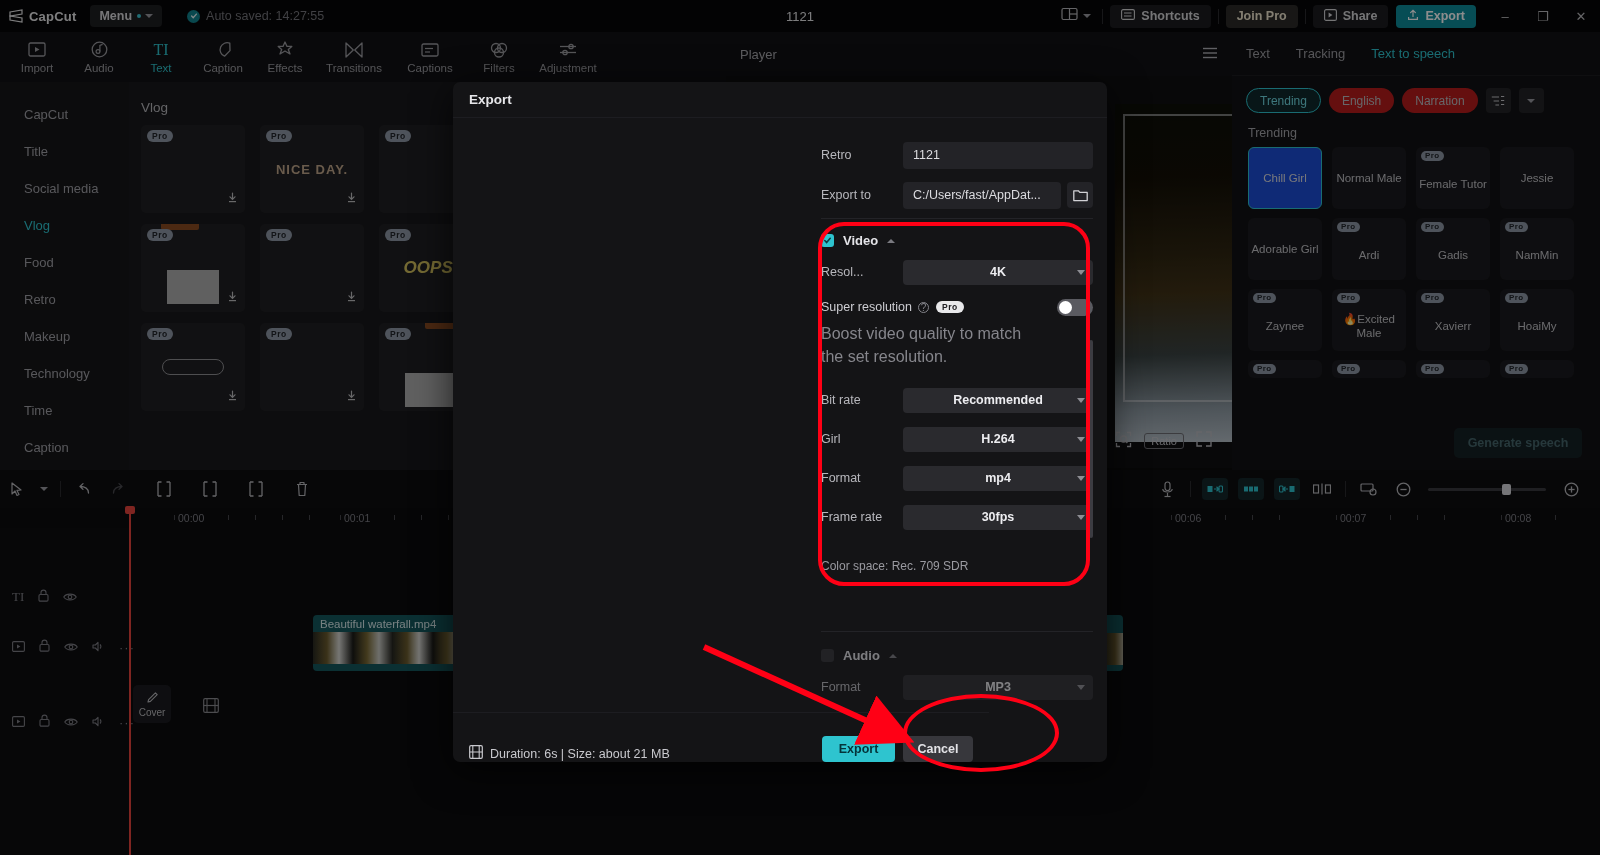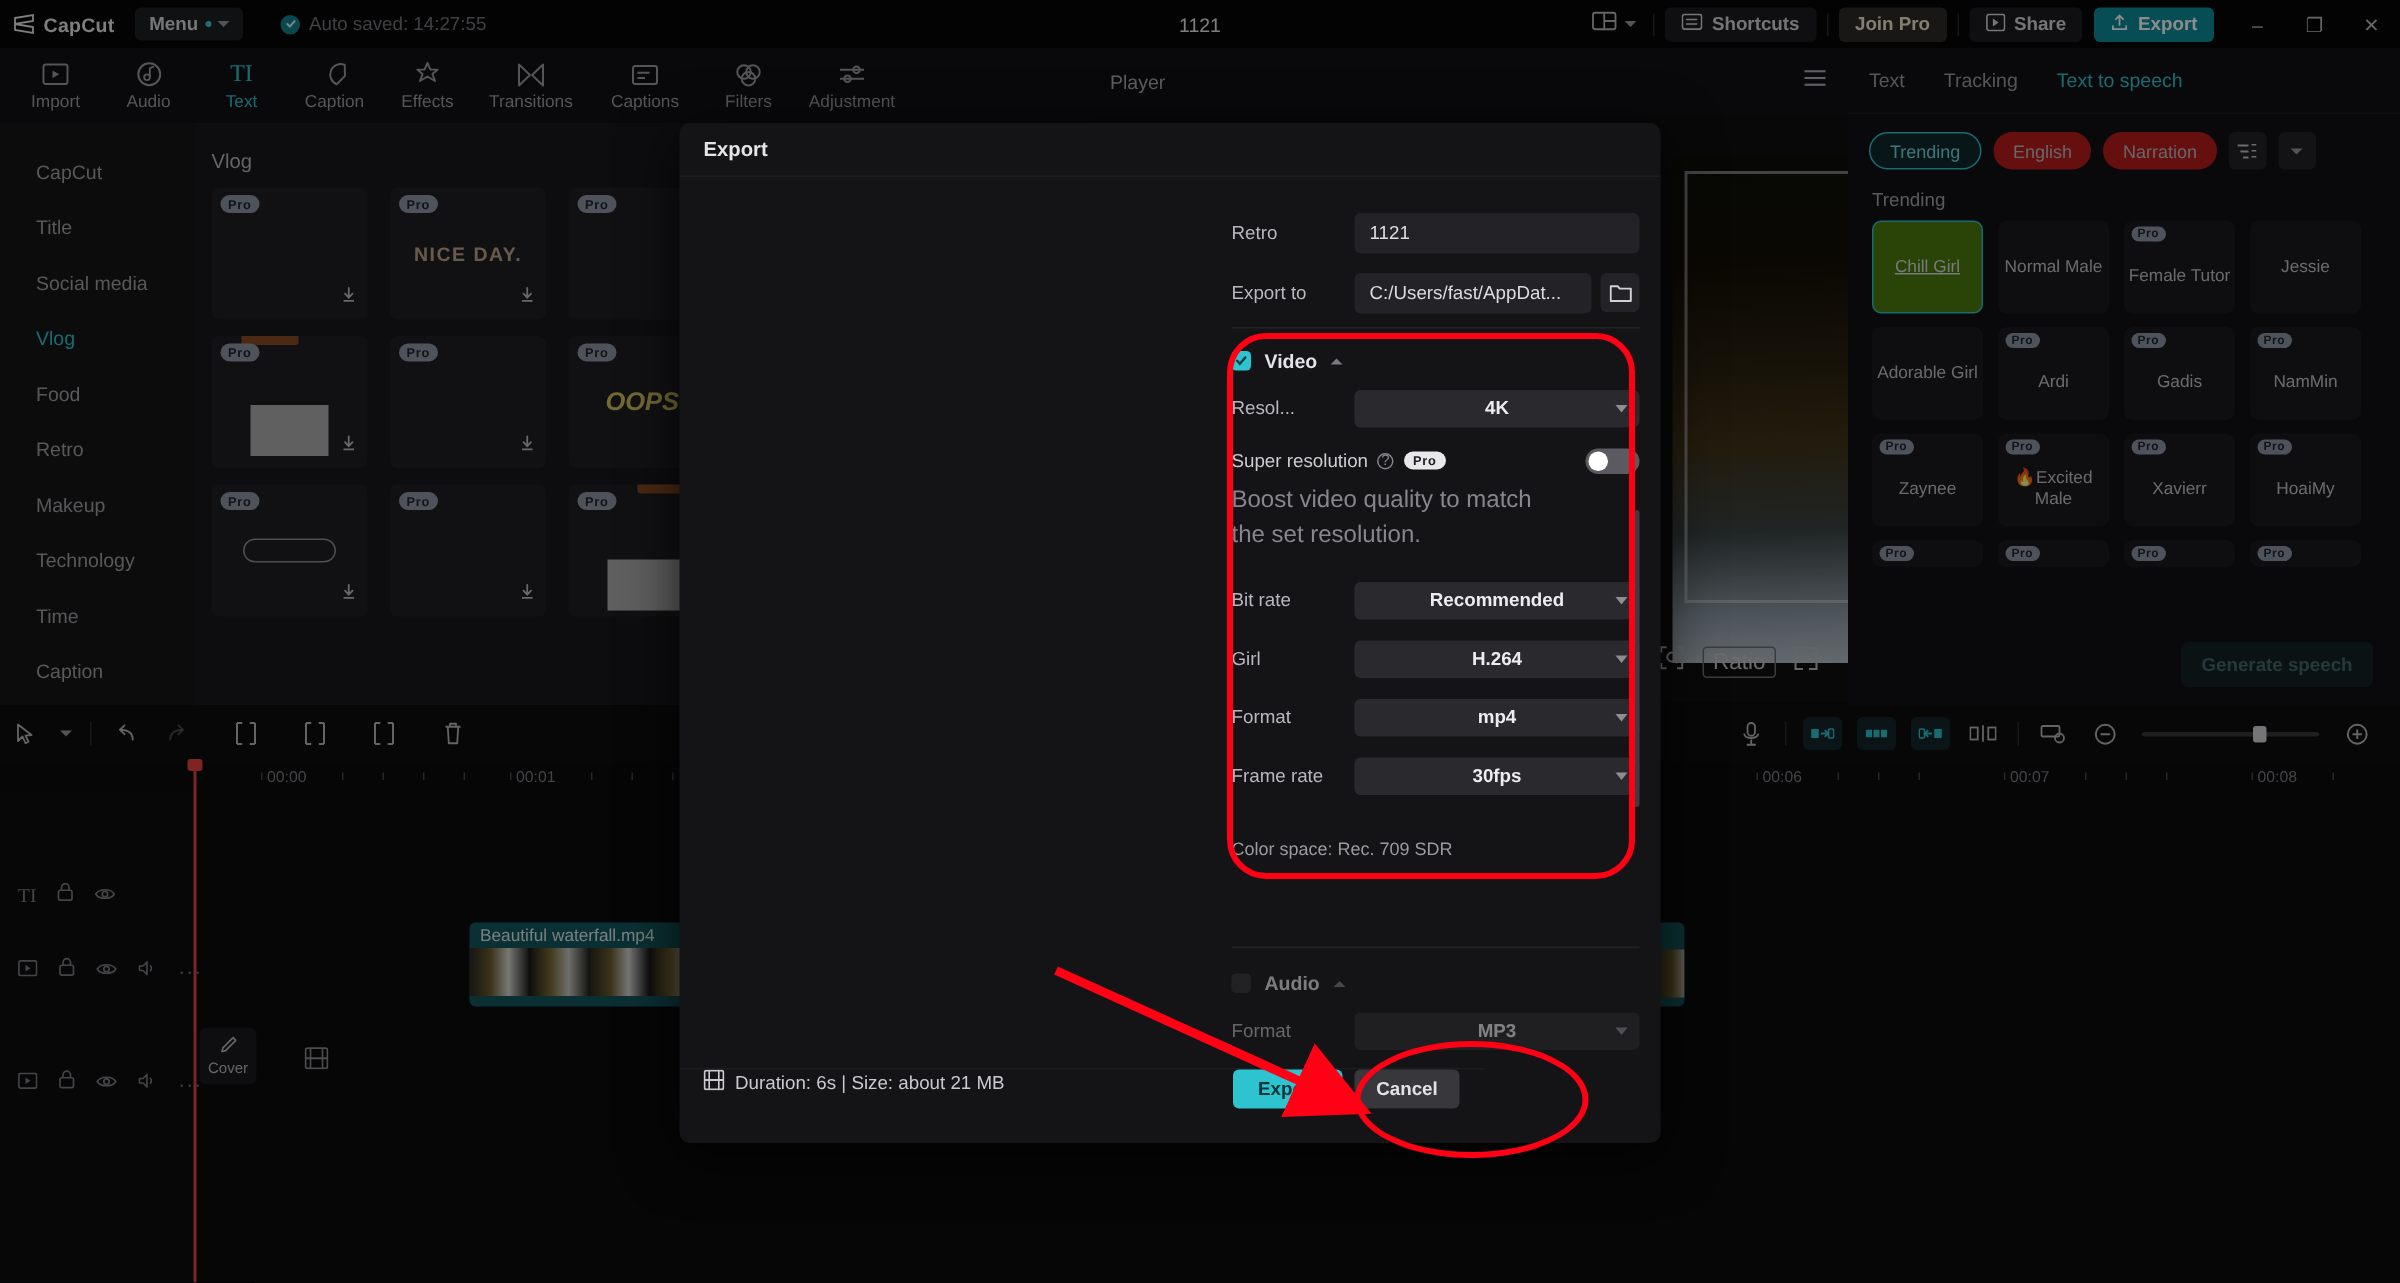--- a/index.html
+++ b/index.html
@@ -114,21 +114,21 @@
   }
   .video-frame::after {
     content:''; position:absolute; left:8px;top:10px;right:-20px;bottom:40px;
     border:2px solid rgba(210,210,214,.55);
   }
   .playerctl {
     position:absolute; left:726px; top:420px; width:506px; height:42px;
     display:flex; align-items:center; justify-content:flex-end; gap:12px;
     padding-right:20px; color:#b9b9be;
   }
-  .ratio-pill { border:1px solid #6d6d73; border-radius:3px; font-size:15px;
+  .ratio-pill { border:1px solid #6d6d73; border-radius:3px; font-size:11px;
     padding:1px 6px; color:#c3c3c8; cursor:pointer; }
 
   
   .rightpanel {
     position:absolute; left:1232px; top:32px; width:368px; height:438px;
     background:#121214;
   }
   .rp-tabs { height:44px; display:flex; align-items:center; gap:26px; padding-left:14px;
     border-bottom:1px solid #1d1d20; }
   .rp-tab { font-size:13px; color:#9c9ca2; cursor:pointer; }
@@ -144,21 +144,21 @@
     display:flex;align-items:center;justify-content:center;cursor:pointer;color:#c3c3c8;}
   .rp-section { font-size:12.5px; color:#a4a4aa; padding:5px 0 7px 16px; }
   .voice-grid { display:grid; grid-template-columns:repeat(4,74px); gap:9px 10px;
     padding-left:16px; }
   .voicecard {
     width:74px;height:62px;background:#1b1b1f;border-radius:6px;
     display:flex;align-items:center;justify-content:center;text-align:center;
     font-size:11.5px;color:#c2c2c7;cursor:pointer;position:relative;
     padding:0 3px; line-height:1.25;
   }
-  .voicecard.active { background:#4d7c0f; border:1px solid #2ec4cf; color:#dcdce0;text-decoration:underline;}
+  .voicecard.active { background:#1d4ed8; border:1px solid #2ec4cf; color:#dcdce0;}
   .voicecard .vpro {
     position:absolute; left:5px; top:4px; background:#8e98a6; color:#22252b;
     font-size:8px;font-weight:700;border-radius:5px;padding:0 4px;letter-spacing:.4px;
   }
   .voicecard.haspro span.vlabel { margin-top:12px; }
   .gen-speech {
     position:absolute; right:18px; bottom:12px; width:128px; height:30px;
     border-radius:5px; background:#152226; color:#46666c;
     display:flex;align-items:center;justify-content:center;
     font-size:12.5px;font-weight:600; cursor:pointer;
@@ -275,21 +275,21 @@
   .toggle { margin-left:auto; width:36px;height:17px;border-radius:9px;
     background:#5a5a60; position:relative; cursor:pointer;}
   .toggle .tk { position:absolute; left:2px; top:2px; width:13px;height:13px;
     border-radius:50%; background:#fff; }
   .hint { font-size:16px; color:#86868c; line-height:1.45; margin-top:2px; width:215px;}
   .colorspace { font-size:12px; color:#9a9aa0; }
   .vscroll { position:absolute; right:14px; top:222px; width:4px; height:198px;
     background:#3c3c42; border-radius:2px; }
   .dlg-footer {
     position:absolute; left:0; bottom:0; width:536px; height:50px;
-    border-top:1px solid #1d1d21; display:flex; align-items:flex-start;
+    border-top:1px solid #1d1d21; display:flex; align-items:flex-end;
     padding:0 16px;
   }
   .duration { display:flex;align-items:center;gap:7px; font-size:12.5px; color:#c9c9ce; }
   .foot-btns { margin-left:auto; display:flex; gap:8px; }
   .btn-export { width:73px;height:26px;border-radius:4px;background:#2ec4cf;
     color:#04343a; font-size:12.5px;font-weight:700;
     display:flex;align-items:center;justify-content:center;cursor:pointer;}
   .btn-cancel { width:70px;height:26px;border-radius:4px;background:#37373c;
     color:#e2e2e6; font-size:12.5px;font-weight:600;
     display:flex;align-items:center;justify-content:center;cursor:pointer;}

